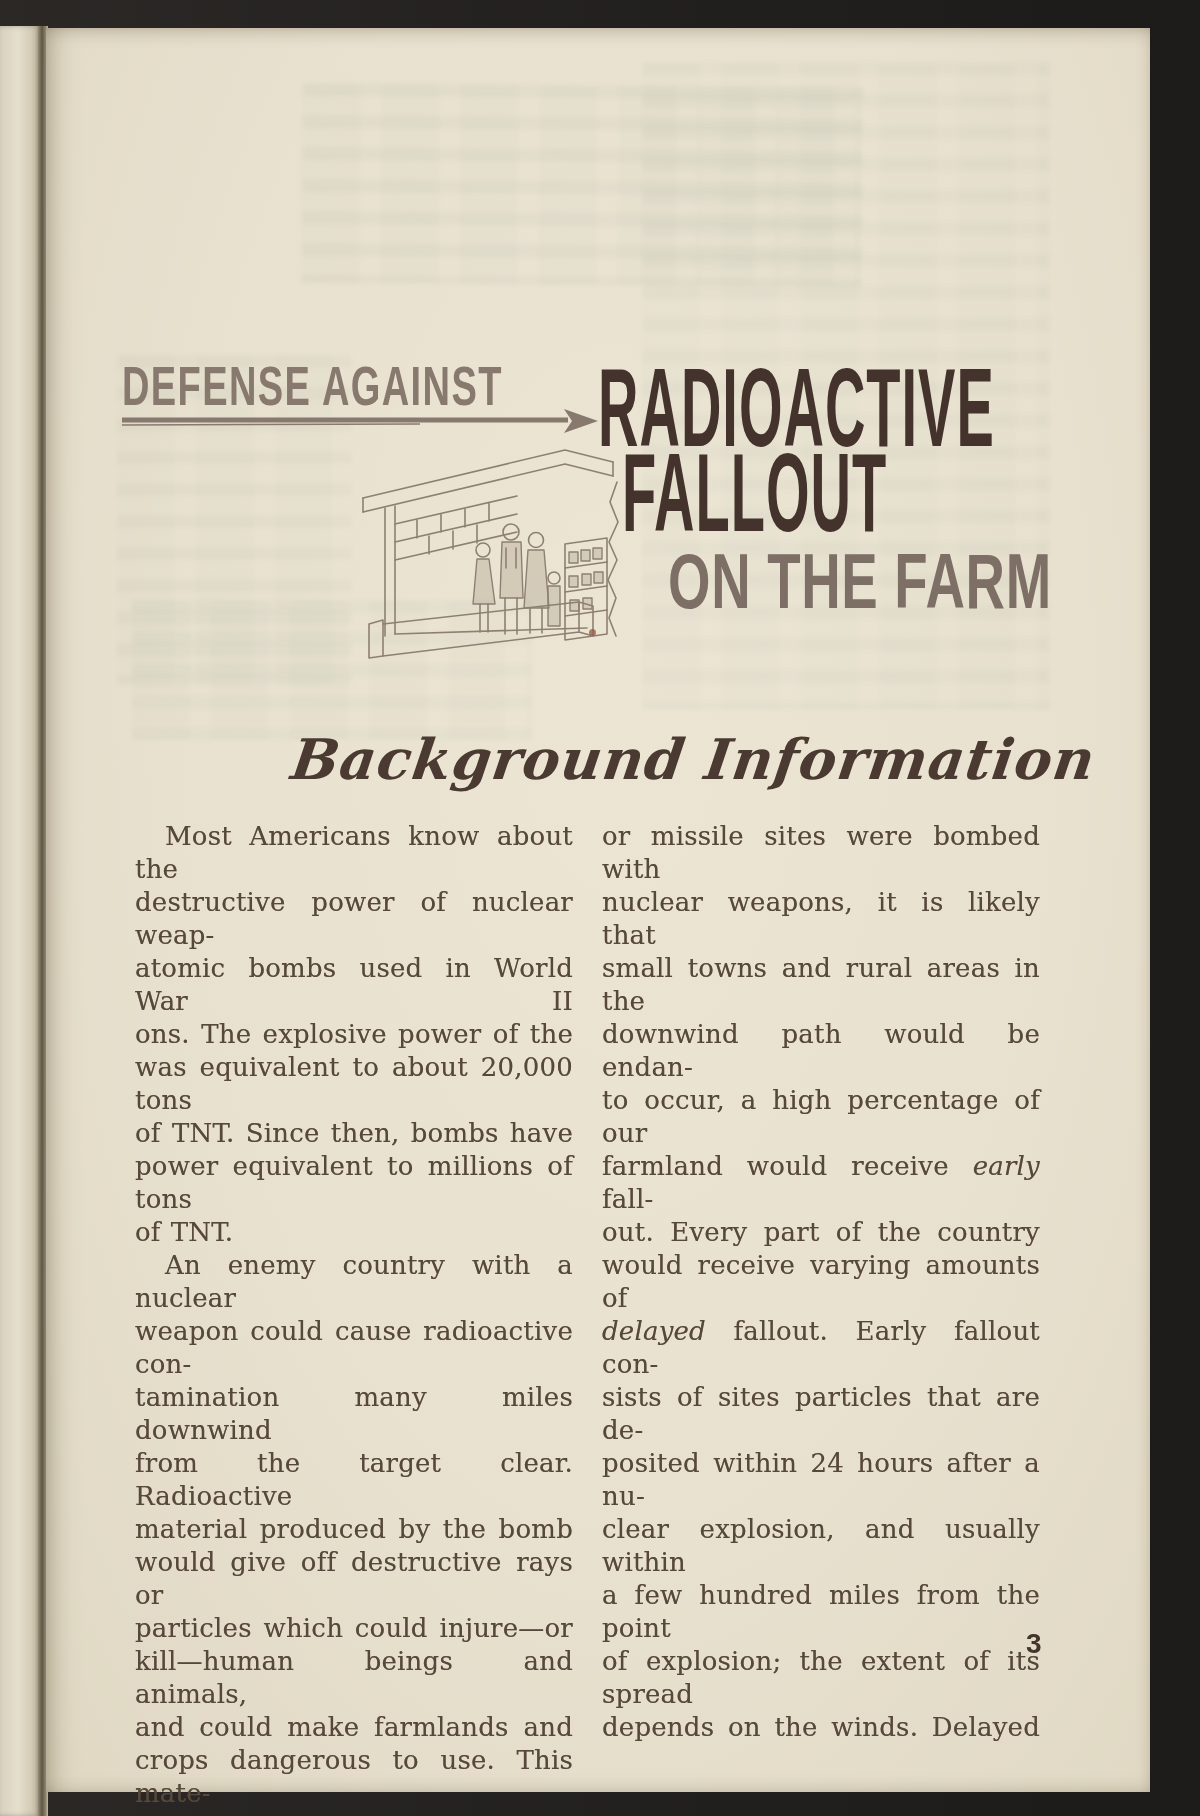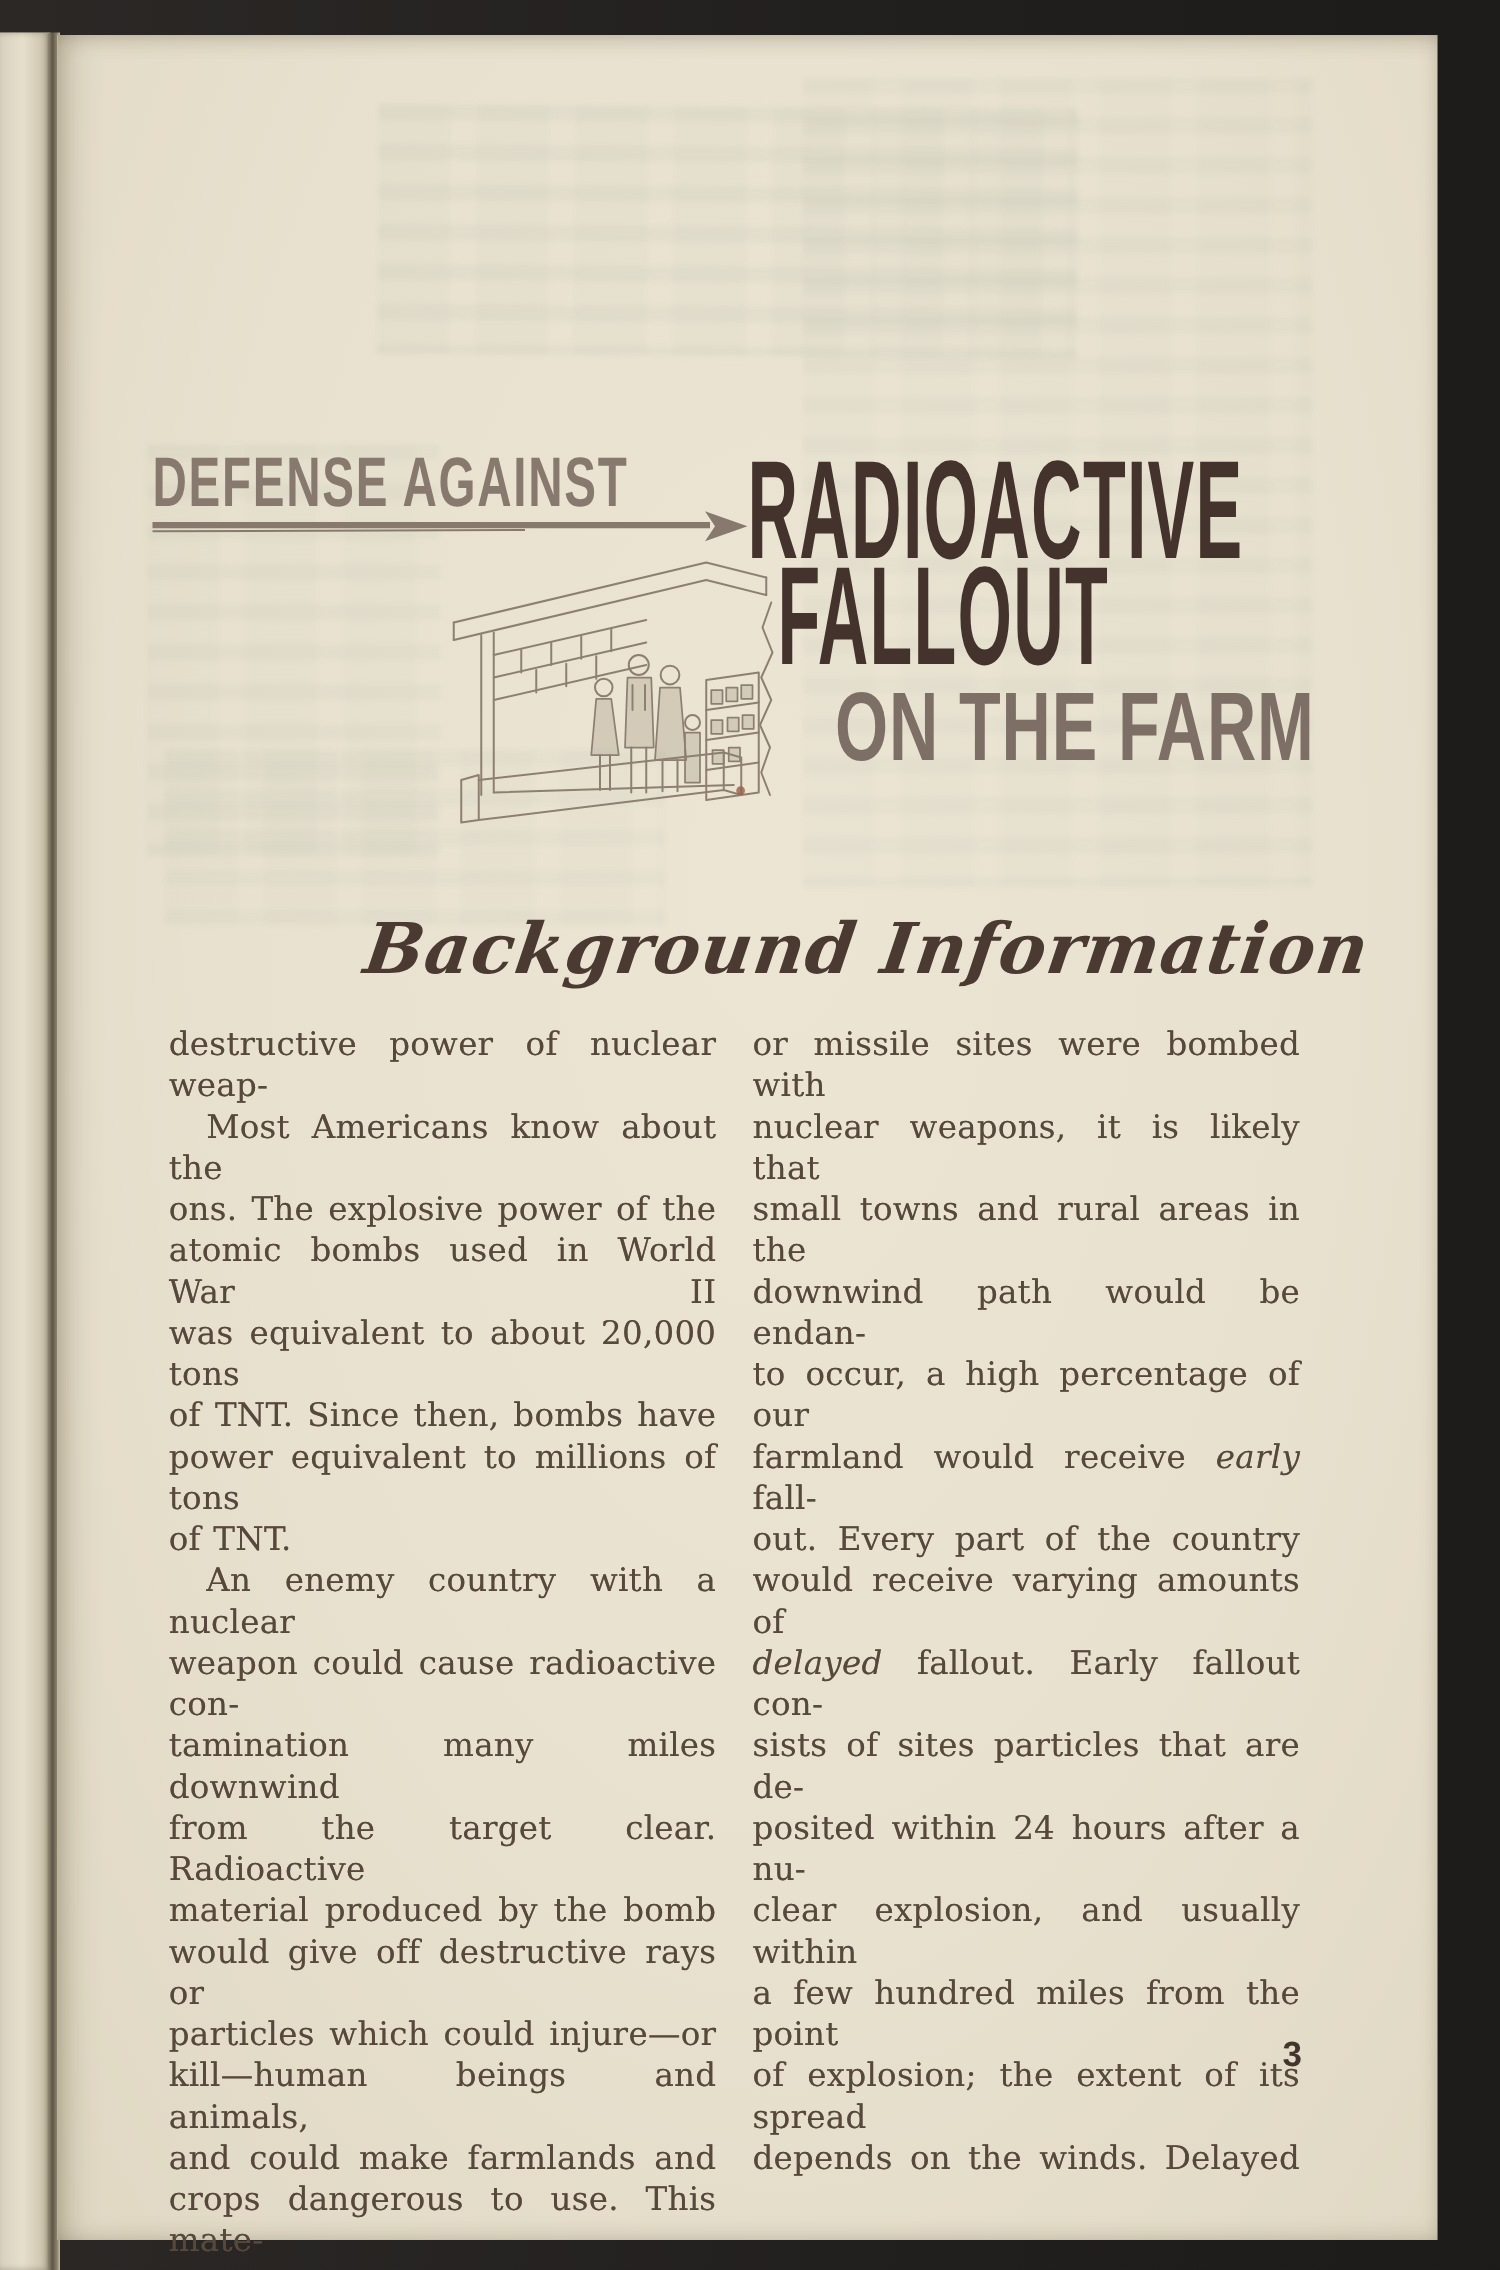--- a/index.html
+++ b/index.html
@@ -127,24 +127,24 @@
 
         <path class="ln" d="M14,196 L28,192 L28,228 L14,230 Z"></path>
         <path class="ln" d="M28,196 L224,174 L238,178 M28,228 L224,204 L238,208 M238,178 L238,208 M224,174 L224,204"></path>
       </svg>
     </header>
 
     <h2 class="script-heading">Background Information</h2>
 
     <div class="col col-left">
         <div>
+          <div class="line indent">Most Americans know about the</div>
           <div class="line">destructive power of nuclear weap-</div>
-          <div class="line indent">Most Americans know about the</div>
+          <div class="line">atomic bombs used in World War II</div>
           <div class="line">ons. The explosive power of the</div>
-          <div class="line">atomic bombs used in World War II</div>
           <div class="line">was equivalent to about 20,000 tons</div>
           <div class="line">of TNT. Since then, bombs have</div>
           <div class="line">power equivalent to millions of tons</div>
           <div class="line last">of TNT.</div>
         </div>
         <div>
           <div class="line indent">An enemy country with a nuclear</div>
           <div class="line">weapon could cause radioactive con-</div>
           <div class="line">tamination many miles downwind</div>
           <div class="line">from the target clear. Radioactive</div>

